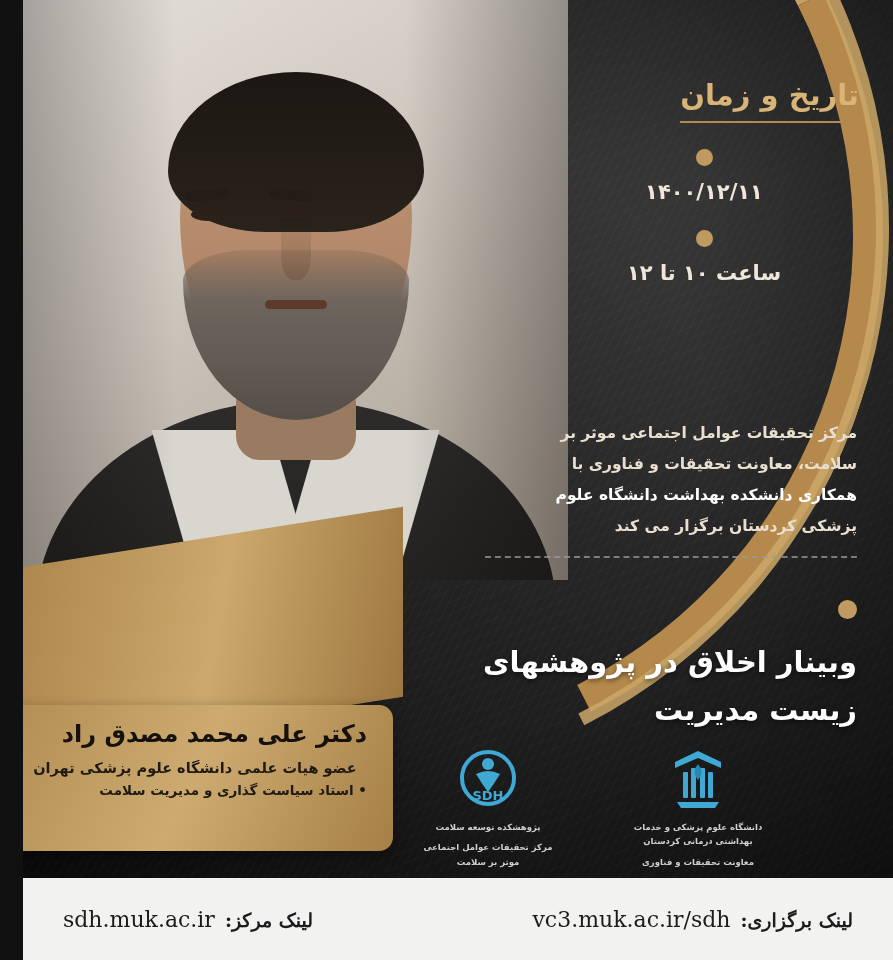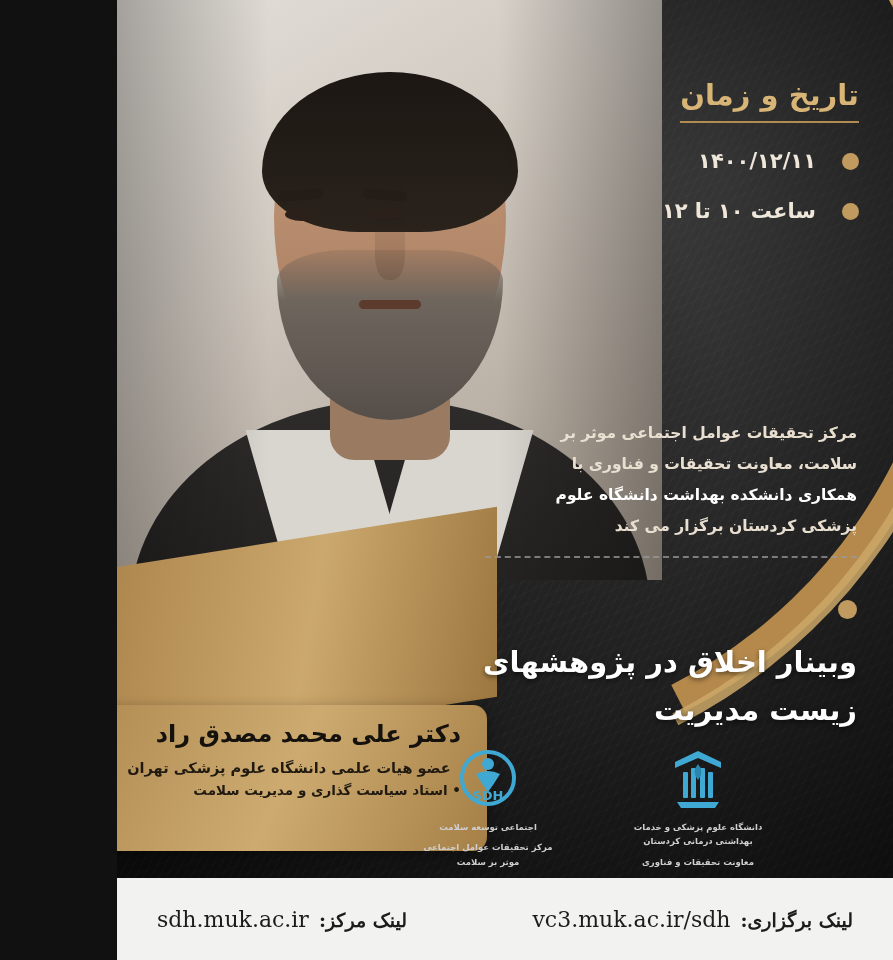--- a/index.html
+++ b/index.html
@@ -6,21 +6,21 @@
     margin: 0;
     padding: 0;
     background: #111;
   }
   body {
     font-family: "DejaVu Sans", "Liberation Sans", sans-serif;
   }
 
   .poster {
     position: relative;
-    width: 776px;
+    width: 870px;
     height: 960px;
     overflow: hidden;
     background: #a21caf;
   }
 
   
   .bg-dark {
     position: absolute;
     inset: 0;
     background:
@@ -259,24 +259,24 @@
   .dt-title {
     color: #d8b476;
     font-size: 29px;
     font-weight: bold;
     padding-bottom: 9px;
     display: inline-block;
     border-bottom: 2px solid #b08b52;
   }
   .dt-row {
     display: flex;
-    flex-direction: row;
+    flex-direction: column;
     align-items: center;
     justify-content: flex-start;
-    gap: 26px;
+    gap: 14px;
     margin-top: 26px;
   }
   .dot {
     width: 17px;
     height: 17px;
     border-radius: 50%;
     background: #c19a5f;
     flex: 0 0 auto;
   }
   .dt-text {
@@ -506,21 +506,21 @@
 
     <div class="logo-box">
       <div class="logo-mark">
         <svg width="74" height="66" viewBox="0 0 74 66" aria-hidden="true">
           <circle cx="37" cy="30" r="26" fill="none" stroke="#3fa9d4" stroke-width="4"></circle>
           <circle cx="37" cy="16" r="6" fill="#3fa9d4"></circle>
           <path d="M25 26 q12 -6 24 0 q-6 10 -12 18 q-6 -8 -12 -18 z" fill="#3fa9d4"></path>
           <text x="37" y="52" font-size="13" font-family="DejaVu Sans, sans-serif" font-weight="bold" fill="#3fa9d4" text-anchor="middle">SDH</text>
         </svg>
       </div>
-      <div class="logo-caption">اجتماعی توسعه سلامت</div>
+      <div class="logo-caption">پژوهشکده توسعه سلامت</div>
       <div class="logo-caption-2">مرکز تحقیقات عوامل اجتماعی موثر بر سلامت</div>
     </div>
 
   </div>
 
   <div class="footer">
 
     <div class="footer-item">
       <span class="footer-label">لینک برگزاری:</span>
       <span class="footer-url">vc3.muk.ac.ir/sdh</span>

